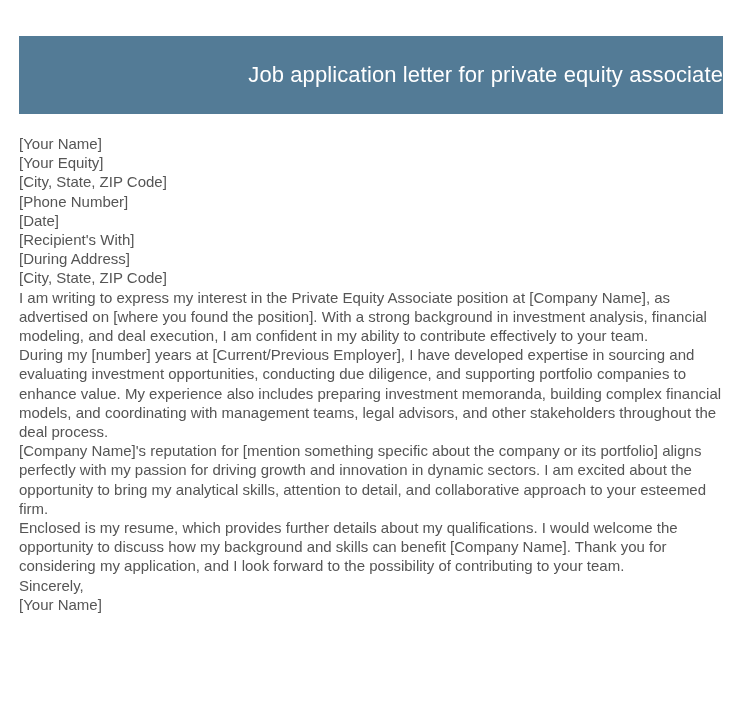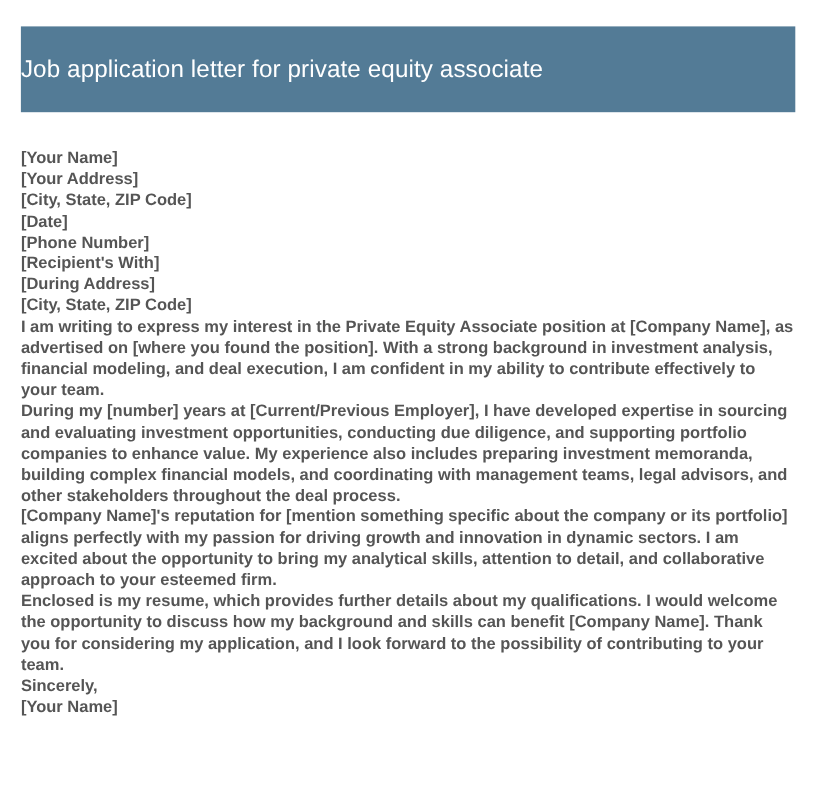--- a/index.html
+++ b/index.html
@@ -15,27 +15,27 @@
   }
   .page {
     position: relative;
     width: 740px;
     height: 724px;
     background: #ffffff;
   }
   .letter-header {
     position: absolute;
     left: 19px;
-    top: 24px;
+    top: 36px;
     width: 704px;
     height: 78px;
     background: #537b96;
     display: flex;
     align-items: center;
-    justify-content: flex-start;
+    justify-content: flex-end;
     box-sizing: border-box;
   }
   .letter-header-title {
     color: #ffffff;
     font-size: 22px;
     font-weight: 400;
     line-height: 26px;
     text-align: center;
     letter-spacing: 0.1px;
     font-family: "Liberation Sans", sans-serif;
@@ -49,38 +49,37 @@
     font-size: 15px;
     line-height: 19.2px;
     font-family: "Liberation Sans", sans-serif;
     text-align: left;
   }
   .letter-line {
     margin: 0;
     padding: 0;
     white-space: pre-wrap;
     word-wrap: break-word;
-    font-weight: bold;
   }
 </style>
 </head>
 <body>
 
 <div class="page">
 
   <div class="letter-header">
     <div class="letter-header-title">Job application letter for private equity associate</div>
   </div>
 
   <div class="letter-body">
     <p class="letter-line">[Your Name]</p>
-    <p class="letter-line">[Your Address]</p>
+    <p class="letter-line">[Your Equity]</p>
     <p class="letter-line">[City, State, ZIP Code]</p>
+    <p class="letter-line">[Phone Number]</p>
     <p class="letter-line">[Date]</p>
-    <p class="letter-line">[Phone Number]</p>
     <p class="letter-line">[Recipient's With]</p>
     <p class="letter-line">[During Address]</p>
     <p class="letter-line">[City, State, ZIP Code]</p>
     <p class="letter-line">I am writing to express my interest in the Private Equity Associate position at [Company Name], as advertised on [where you found the position]. With a strong background in investment analysis, financial modeling, and deal execution, I am confident in my ability to contribute effectively to your team.</p>
     <p class="letter-line">During my [number] years at [Current/Previous Employer], I have developed expertise in sourcing and evaluating investment opportunities, conducting due diligence, and supporting portfolio companies to enhance value. My experience also includes preparing investment memoranda, building complex financial models, and coordinating with management teams, legal advisors, and other stakeholders throughout the deal process.</p>
     <p class="letter-line">[Company Name]'s reputation for [mention something specific about the company or its portfolio] aligns perfectly with my passion for driving growth and innovation in dynamic sectors. I am excited about the opportunity to bring my analytical skills, attention to detail, and collaborative approach to your esteemed firm.</p>
     <p class="letter-line">Enclosed is my resume, which provides further details about my qualifications. I would welcome the opportunity to discuss how my background and skills can benefit [Company Name]. Thank you for considering my application, and I look forward to the possibility of contributing to your team.</p>
     <p class="letter-line">Sincerely,</p>
     <p class="letter-line">[Your Name]</p>
   </div>

